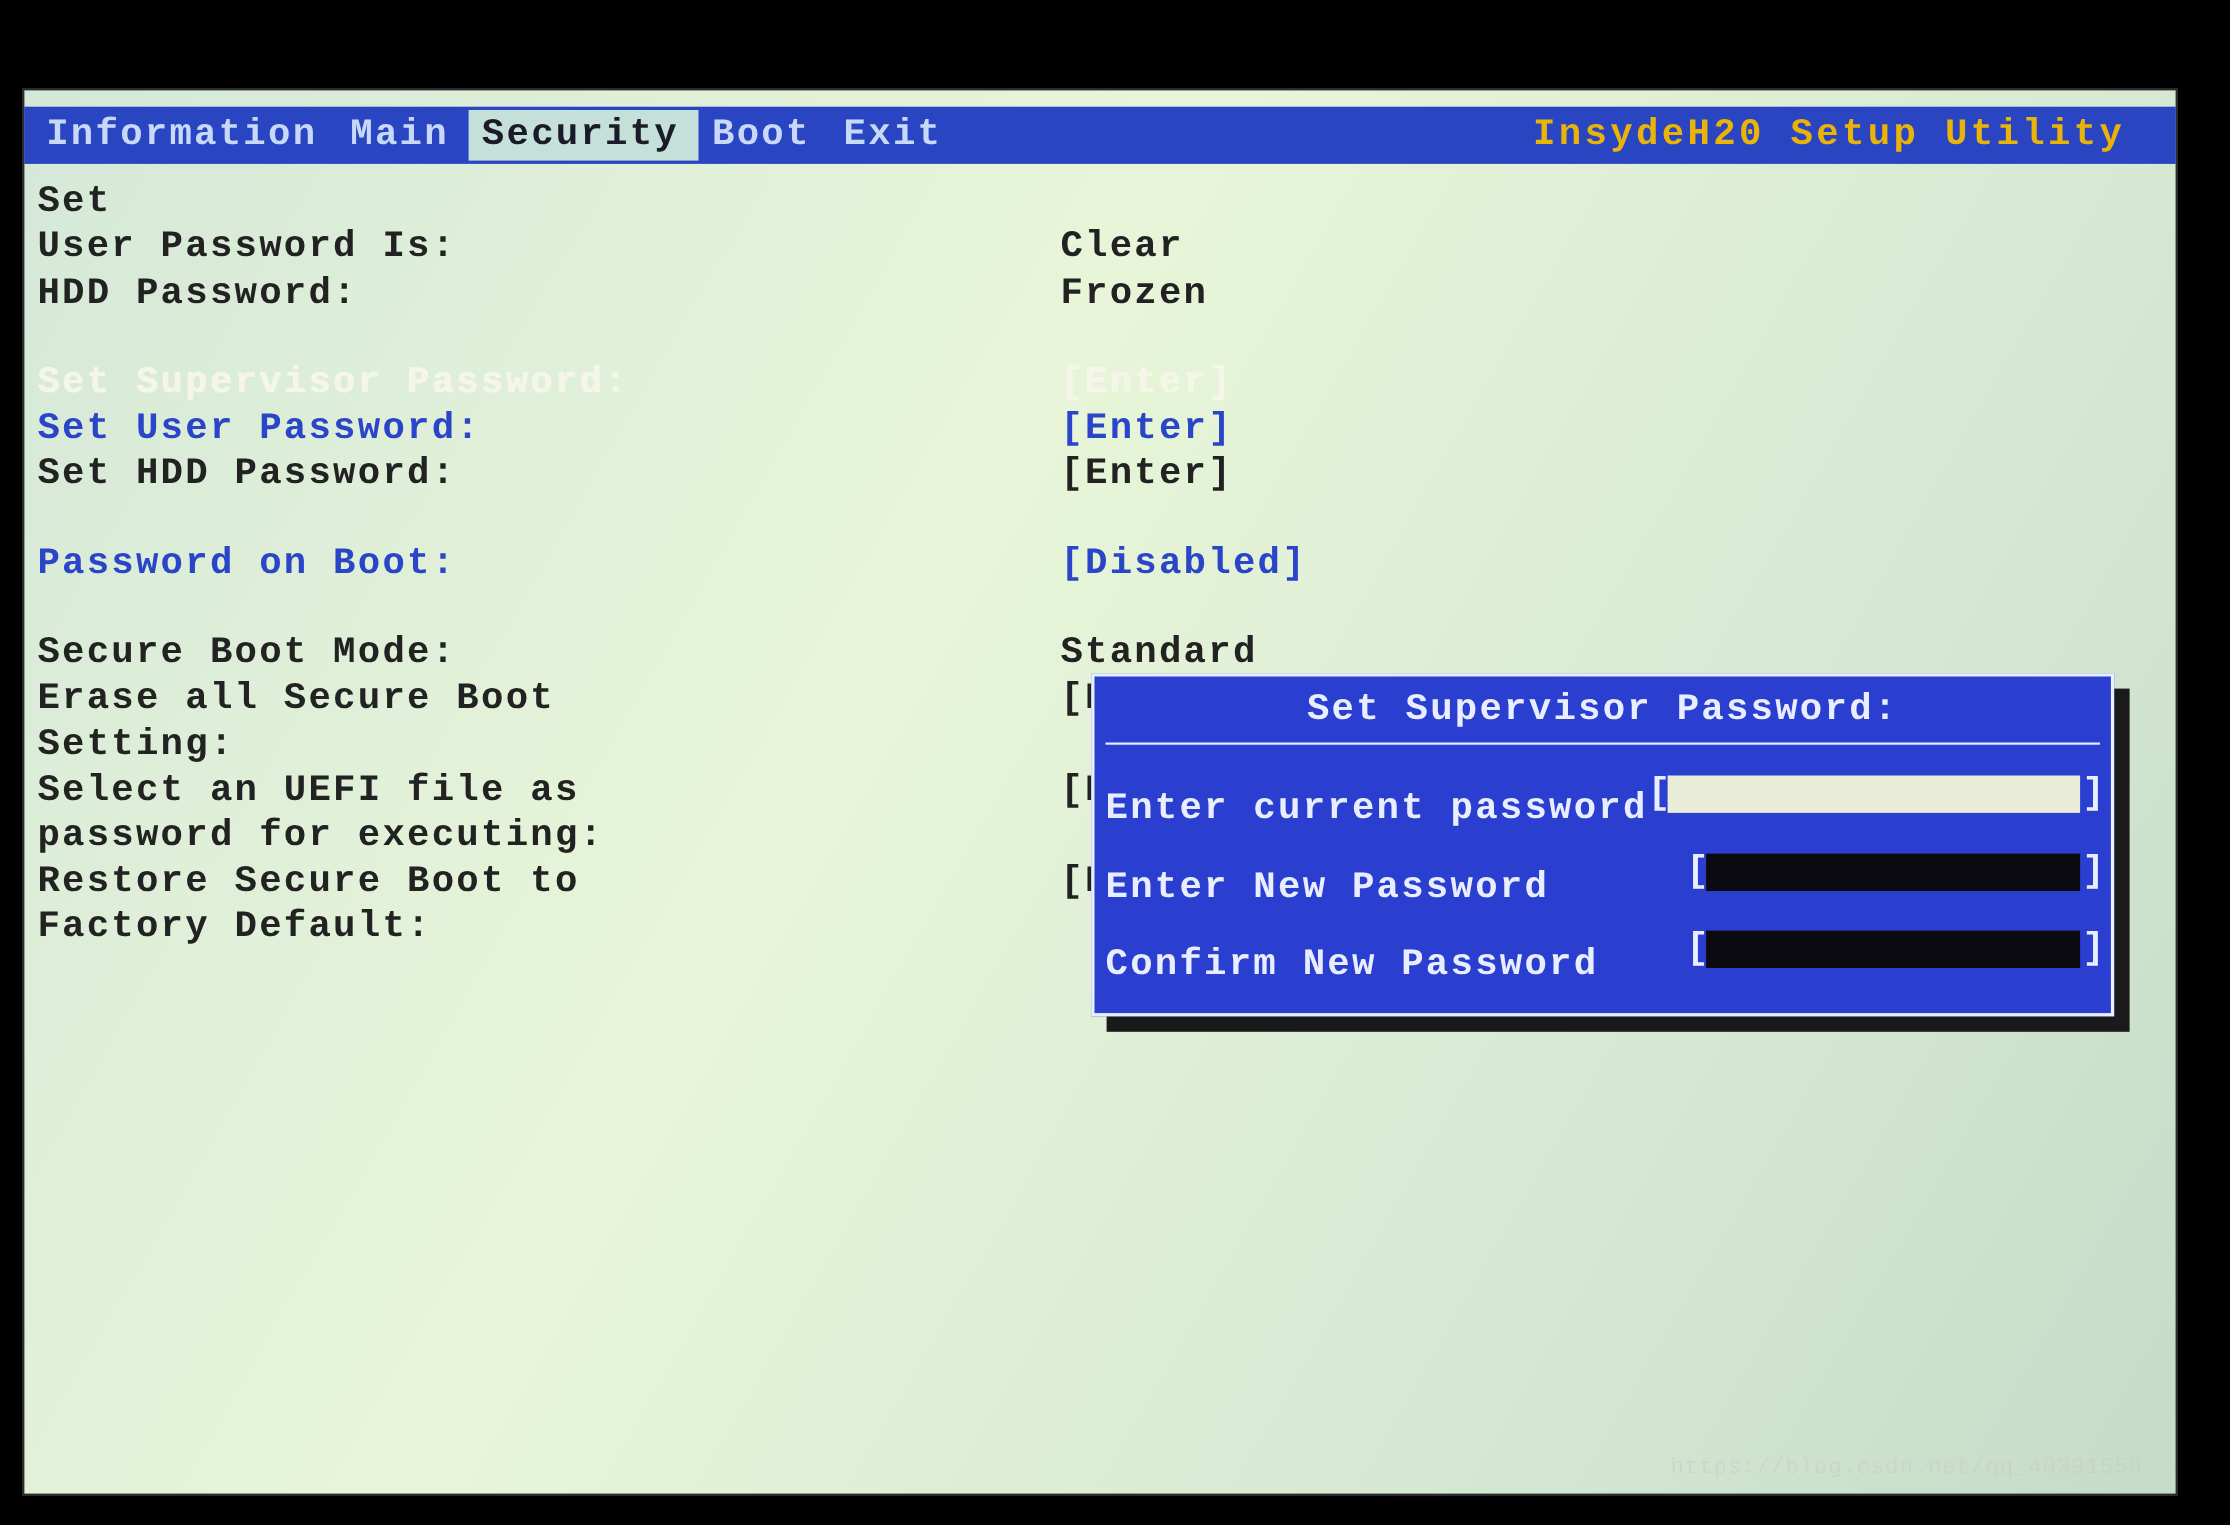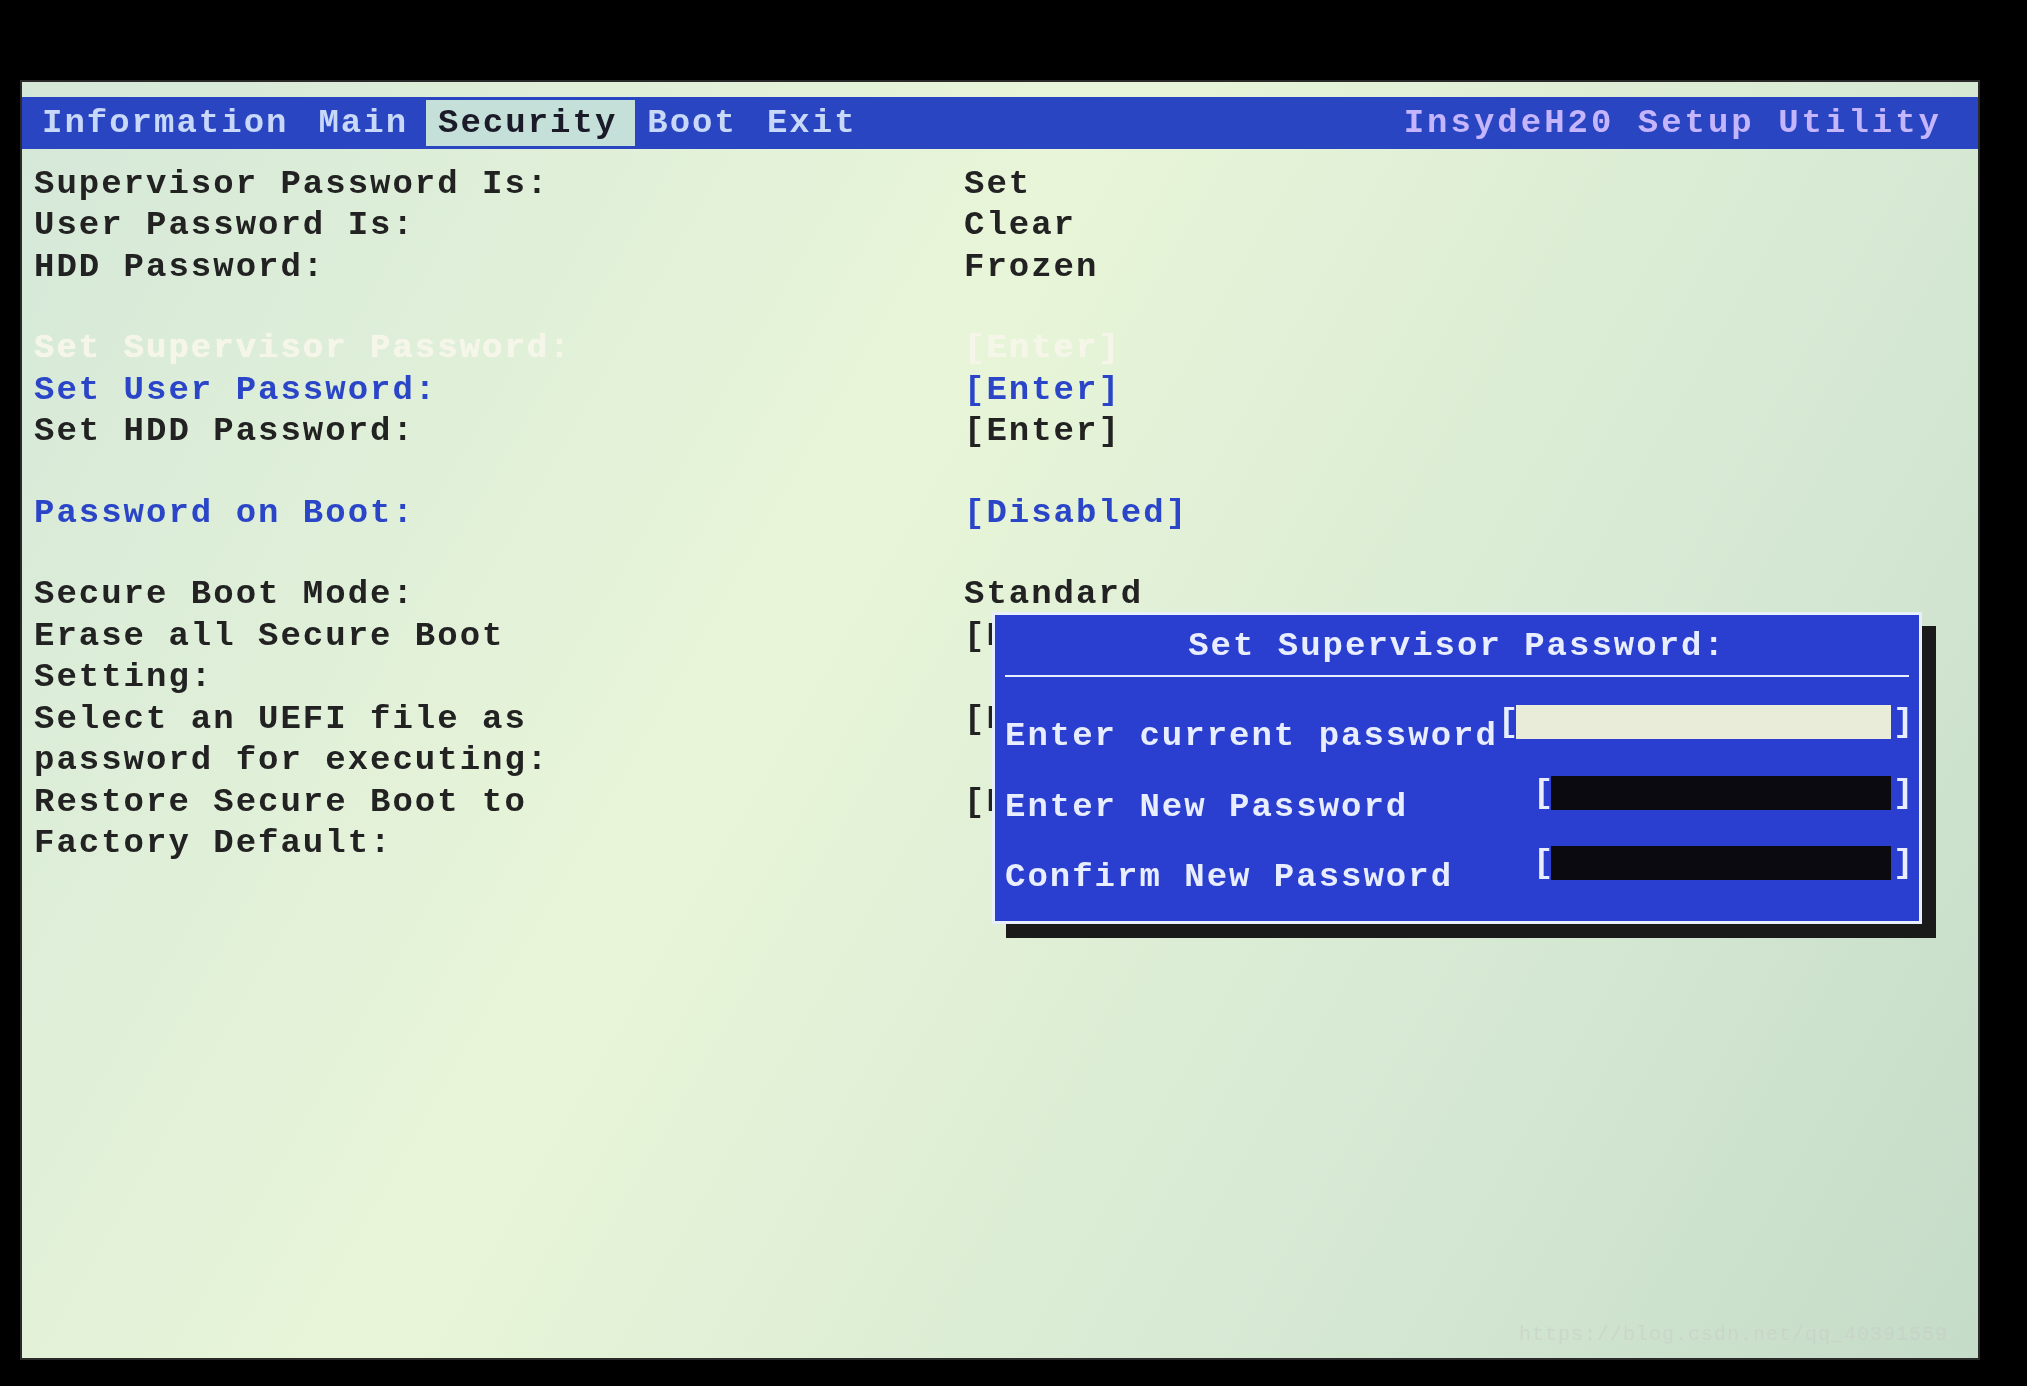--- a/index.html
+++ b/index.html
@@ -35,22 +35,22 @@
   .menubar .tab {
     padding: 4px 18px 4px 12px;
   }
   .menubar .tab.active {
     background: #c5e0d8;
     color: #1a1a28;
     padding-left: 12px;
   }
   .menubar .brand {
     margin-left: auto;
-    padding-right: 36px;
-    color: #c4b5fd;
+    padding-right: 46px;
+    color: #eab308;
     letter-spacing: 3px;
   }
   .body {
     position: absolute;
     left: 0; top: 70px;
     width: 100%;
     padding: 12px;
   }
   .row {
     display: flex;
@@ -117,21 +117,20 @@
     <div class="tab">Main</div>
     <div class="tab active">Security</div>
     <div class="tab">Boot</div>
     <div class="tab">Exit</div>
     <div class="brand">InsydeH20 Setup Utility</div>
   </div>
 
   <div class="body">
 
     <div class="row">
-      <div class="lbl">Supervisor Password Is:</div>
       <div class="val">Set</div>
     </div>
     <div class="row">
       <div class="lbl">User Password Is:</div>
       <div class="val">Clear</div>
     </div>
     <div class="row">
       <div class="lbl">HDD Password:</div>
       <div class="val">Frozen</div>
     </div>

